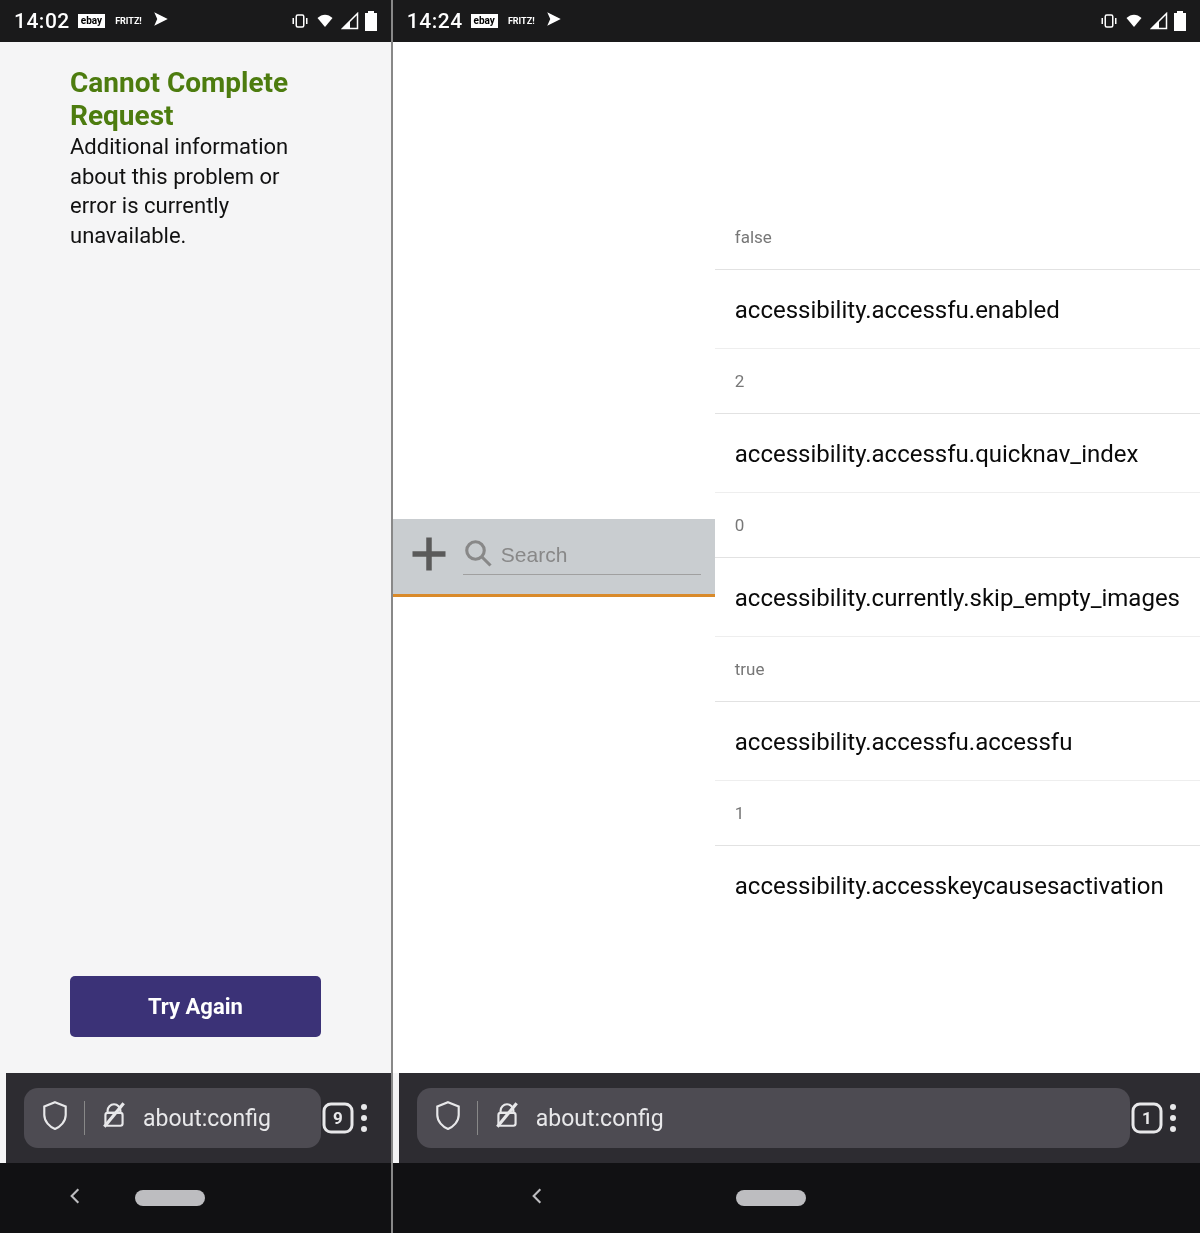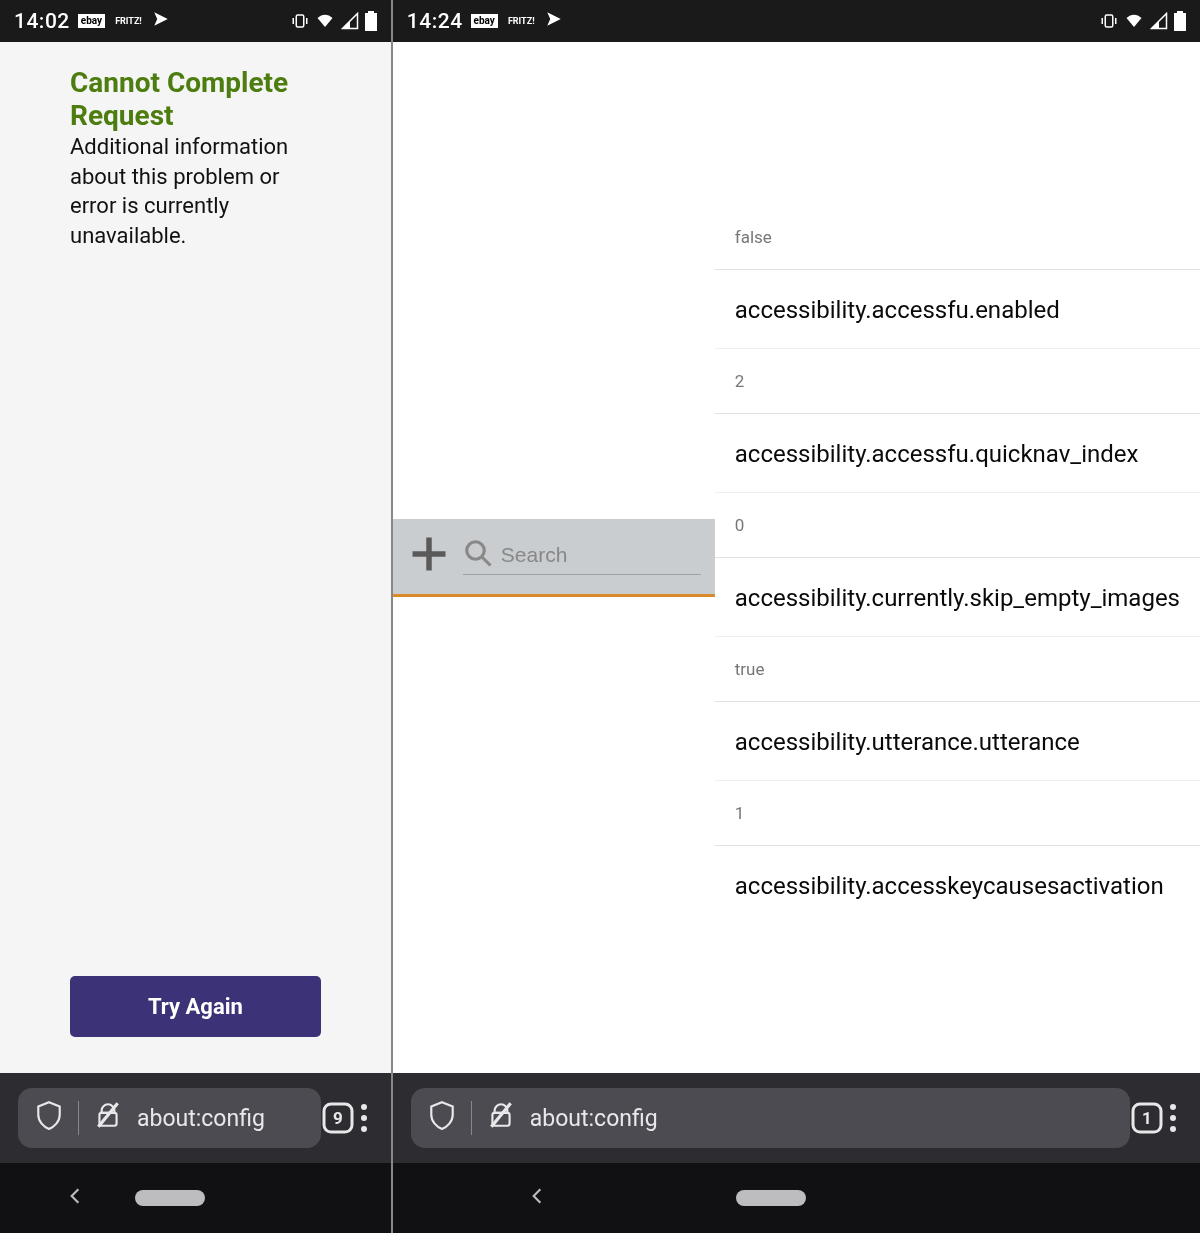--- a/index.html
+++ b/index.html
@@ -140,20 +140,21 @@
     color: #0a0a0a;
     background:#fff;
   }
   
   .browserbar {
     height: 90px;
     background: #2d2c31;
     display: flex;
     align-items: center;
     padding: 0 18px;
+    margin-left: 6px;
   }
   .urlpill {
     flex: 1;
     background: #4d4b52;
     border-radius: 14px;
     height: 60px;
     display: flex;
     align-items: center;
     padding: 0 18px;
     gap: 16px;
@@ -334,21 +335,21 @@
           </div>
           <div class="pref">
             <div class="pref-name">accessibility.accessfu.quicknav_index</div>
             <div class="pref-value">0</div>
           </div>
           <div class="pref">
             <div class="pref-name">accessibility.currently.skip_empty_images</div>
             <div class="pref-value">true</div>
           </div>
           <div class="pref">
-            <div class="pref-name">accessibility.utterance.utterance</div>
+            <div class="pref-name">accessibility.accessfu.accessfu</div>
             <div class="pref-value">1</div>
           </div>
           <div class="pref-last-name">accessibility.accesskeycausesactivation</div>
         </div>
     </div>
 
     <div class="browserbar">
       <div class="urlpill">
         <span>
           <svg width="26" height="30" viewBox="0 0 24 28">

